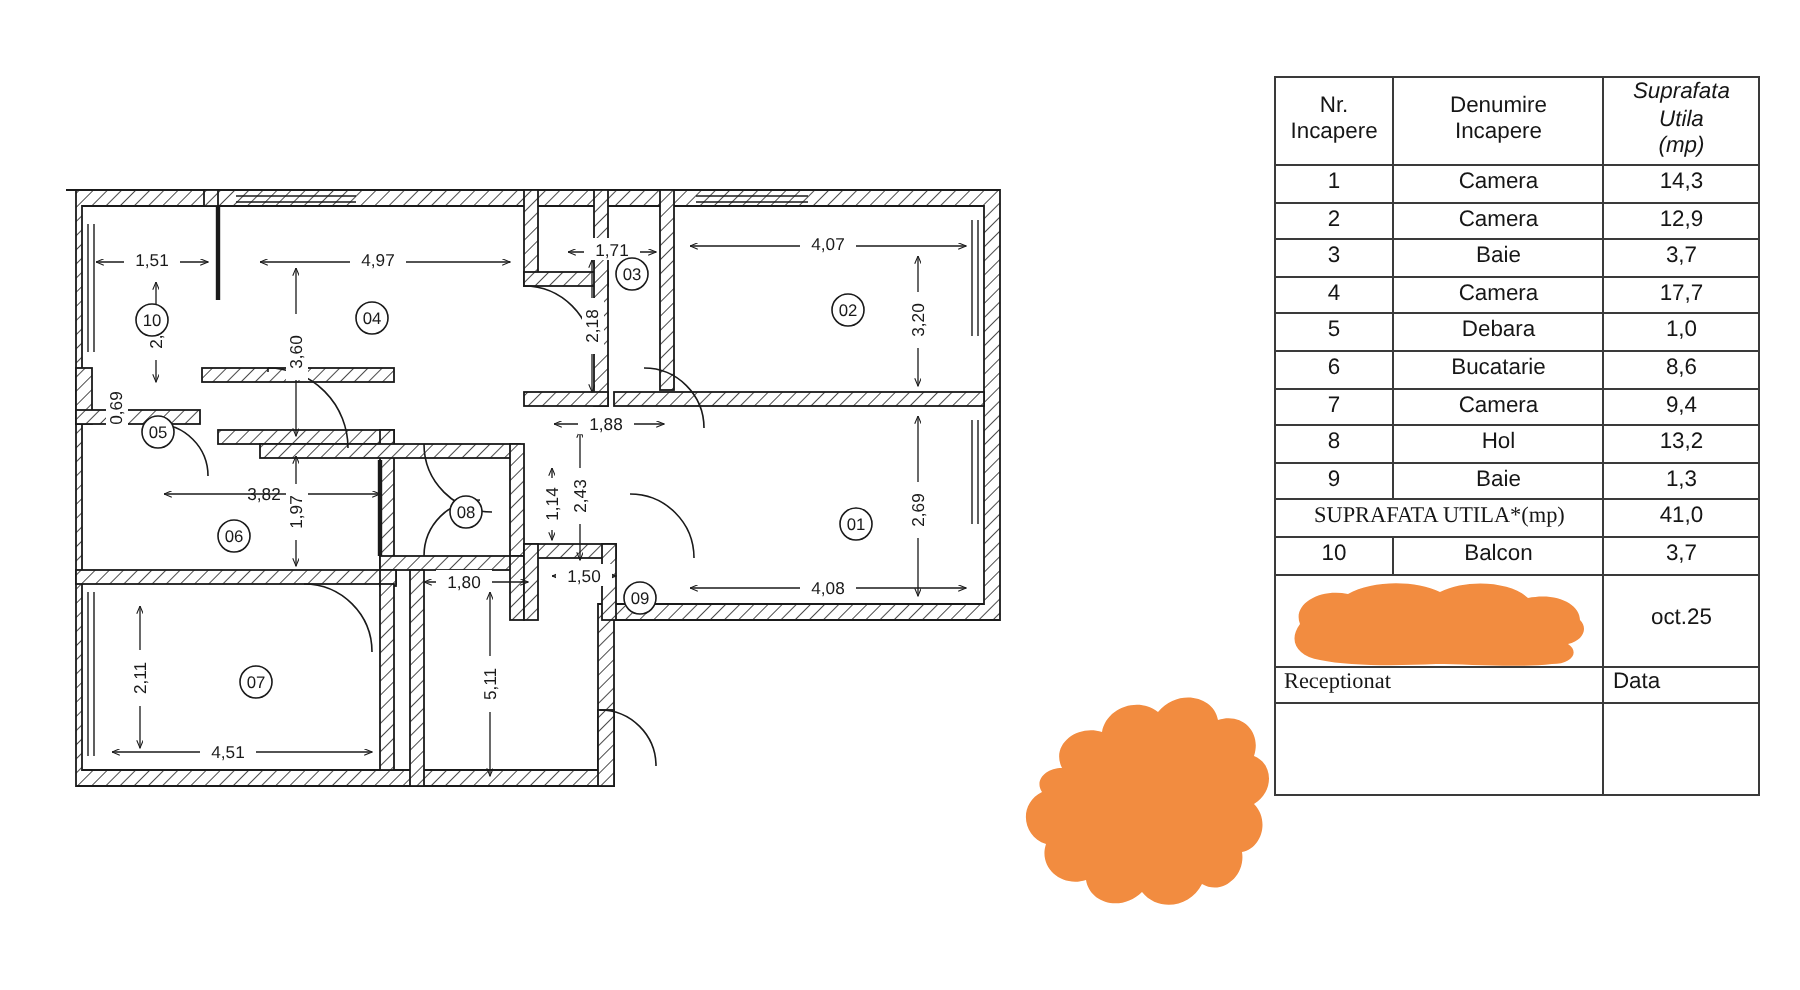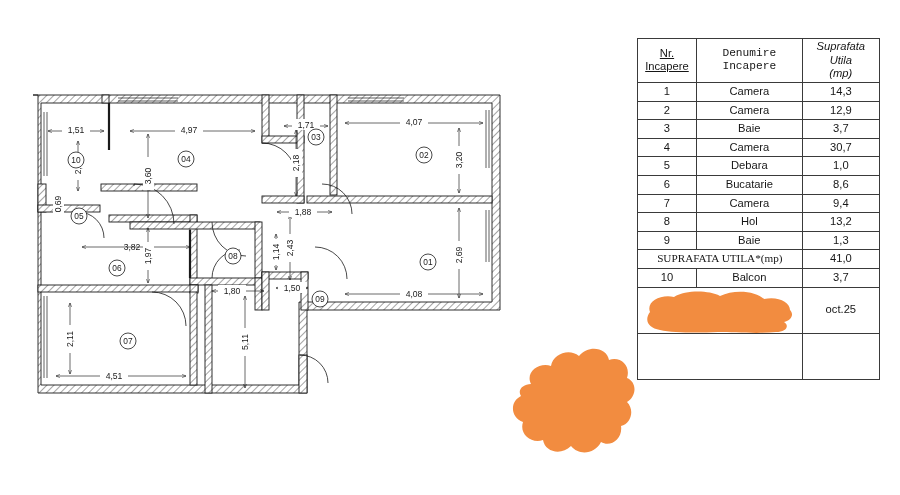--- a/index.html
+++ b/index.html
@@ -12,22 +12,22 @@
 
   
   .blob{position:absolute;}
 
   
   #area-table{position:absolute;left:637px;top:38px;width:243px;
               border-collapse:collapse;font-size:11.2px;}
   #area-table td,#area-table th{
       border:1px solid #3a3a3a;text-align:center;vertical-align:middle;
       padding:1px 2px;font-weight:400;line-height:1.22;color:#161616;}
-  .c-nr{width:56px;text-decoration:underline;}
-  .c-name{width:110px;font-family:Liberation Mono, monospace;}
+  .c-nr{width:56px;}
+  .c-name{width:110px;}
   .c-area{width:77px;font-style:italic;}
   .hdr td{padding:4px 2px 5px;}
   .row td{height:15.6px;}
   .span2{text-align:center;font-family:Liberation Serif, serif;}
   .tall{height:46px;}
   .blank{height:46px;}
   .cell-blob{position:relative;overflow:hidden;padding:0;}
   .cell-blob svg{position:absolute;left:0;top:0;}
 </style>
 </head>
@@ -300,21 +300,21 @@
     <td>12,9</td>
   </tr>
   <tr class="row">
     <td>3</td>
     <td>Baie</td>
     <td>3,7</td>
   </tr>
   <tr class="row">
     <td>4</td>
     <td>Camera</td>
-    <td>30,7</td>
+    <td>17,7</td>
   </tr>
   <tr class="row">
     <td>5</td>
     <td>Debara</td>
     <td>1,0</td>
   </tr>
   <tr class="row">
     <td>6</td>
     <td>Bucatarie</td>
     <td>8,6</td>
@@ -349,18 +349,22 @@
     <td class="cell-blob" colspan="2">
       <span></span>
       <svg width="166" height="46">
         <path d="M12,24 C8,14 22,6 36,9 C48,2 70,2 82,8 C96,1 118,3 126,11
                  C140,8 152,14 152,22 C156,26 154,32 146,34 C152,38 148,44 138,44
                  C120,46 96,44 80,44 C60,45 36,45 22,42 C10,40 6,32 12,24 Z" fill="#f28c40"></path>
       </svg>
     </td>
     <td>oct.25</td>
   </tr>
+  <tr class="row">
+    <td class="span2" colspan="2" style="text-align:left;padding-left:4px;">Receptionat</td>
+    <td style="text-align:left;padding-left:4px;">Data</td>
+  </tr>
   <tr class="blank">
     <td colspan="2"></td>
     <td></td>
   </tr>
 </tbody>
   </table>
 
 </body></html>

